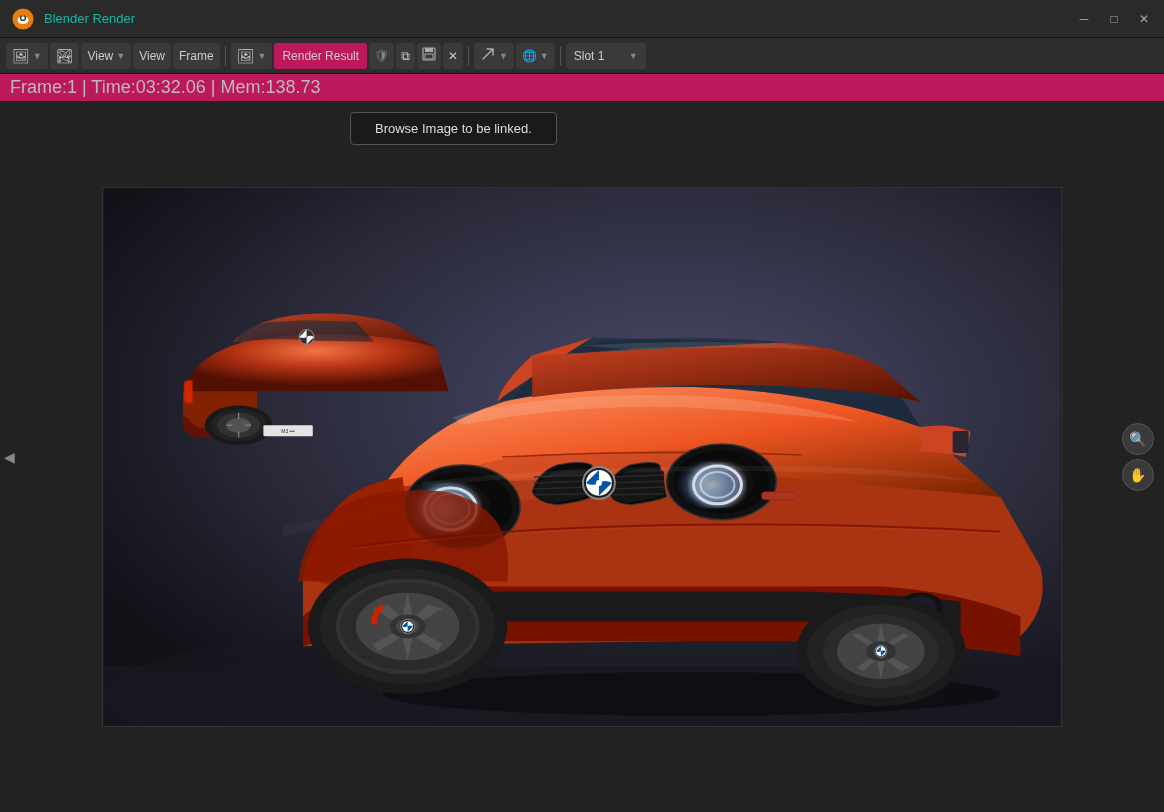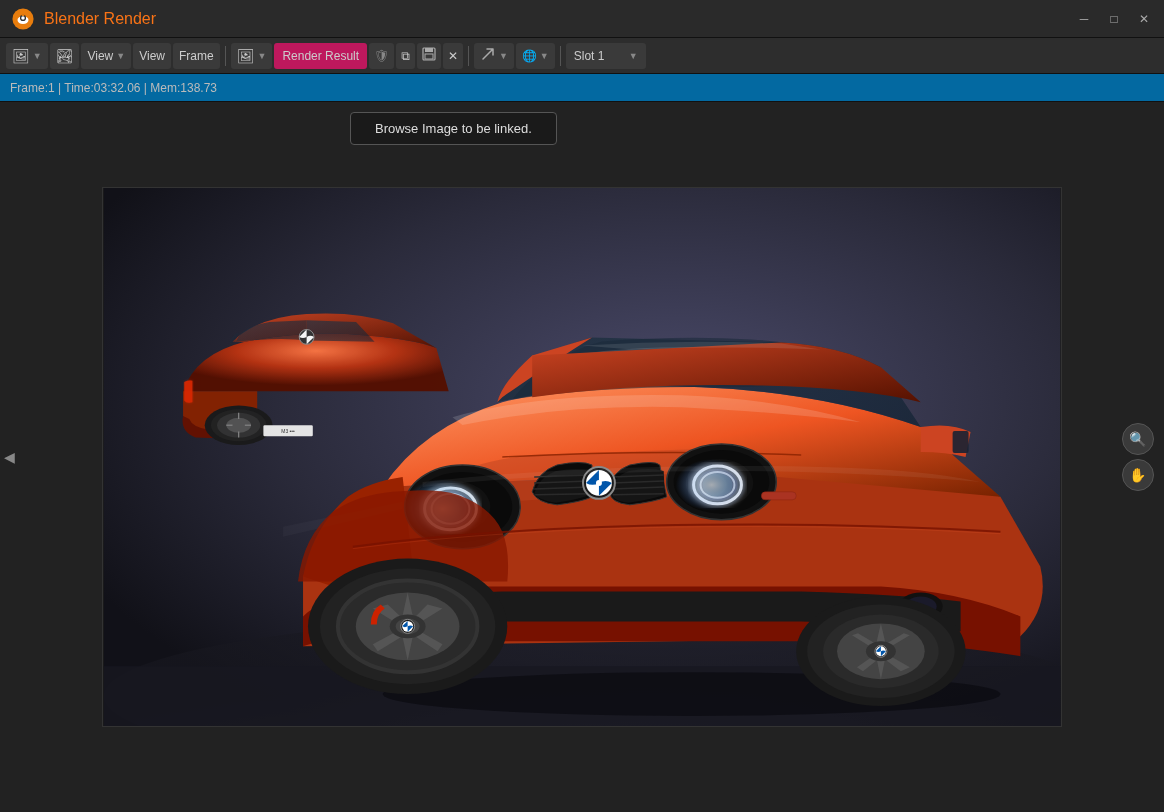--- a/index.html
+++ b/index.html
@@ -21,22 +21,22 @@
       padding: 0 12px;
       gap: 10px;
       border-bottom: 1px solid #111;
     }
     .blender-logo {
       width: 22px;
       height: 22px;
       flex-shrink: 0;
     }
     .title-text {
-      font-size: 16px;
-      color: #f97316;
+      font-size: 13px;
+      color: #14b8a6;
       flex: 1;
     }
     .title-btn {
       width: 16px;
       height: 16px;
       display: flex;
       align-items: center;
       justify-content: center;
       font-size: 12px;
       color: #aaa;
@@ -109,26 +109,26 @@
       cursor: pointer;
       display: flex;
       align-items: center;
       gap: 0;
       font-size: 12px;
       min-width: 80px;
     }
 
     
     .status-bar {
-      background: #0369a1;
+      background: #be185d;
       height: 28px;
       display: flex;
       align-items: center;
       padding: 0 10px;
-      font-size: 12px;
+      font-size: 18px;
       color: #bbb;
       border-bottom: 1px solid #111;
     }
 
     
     .main-area {
       position: relative;
       width: 100%;
       height: calc(812px - 38px - 36px - 28px);
       background: #222;

